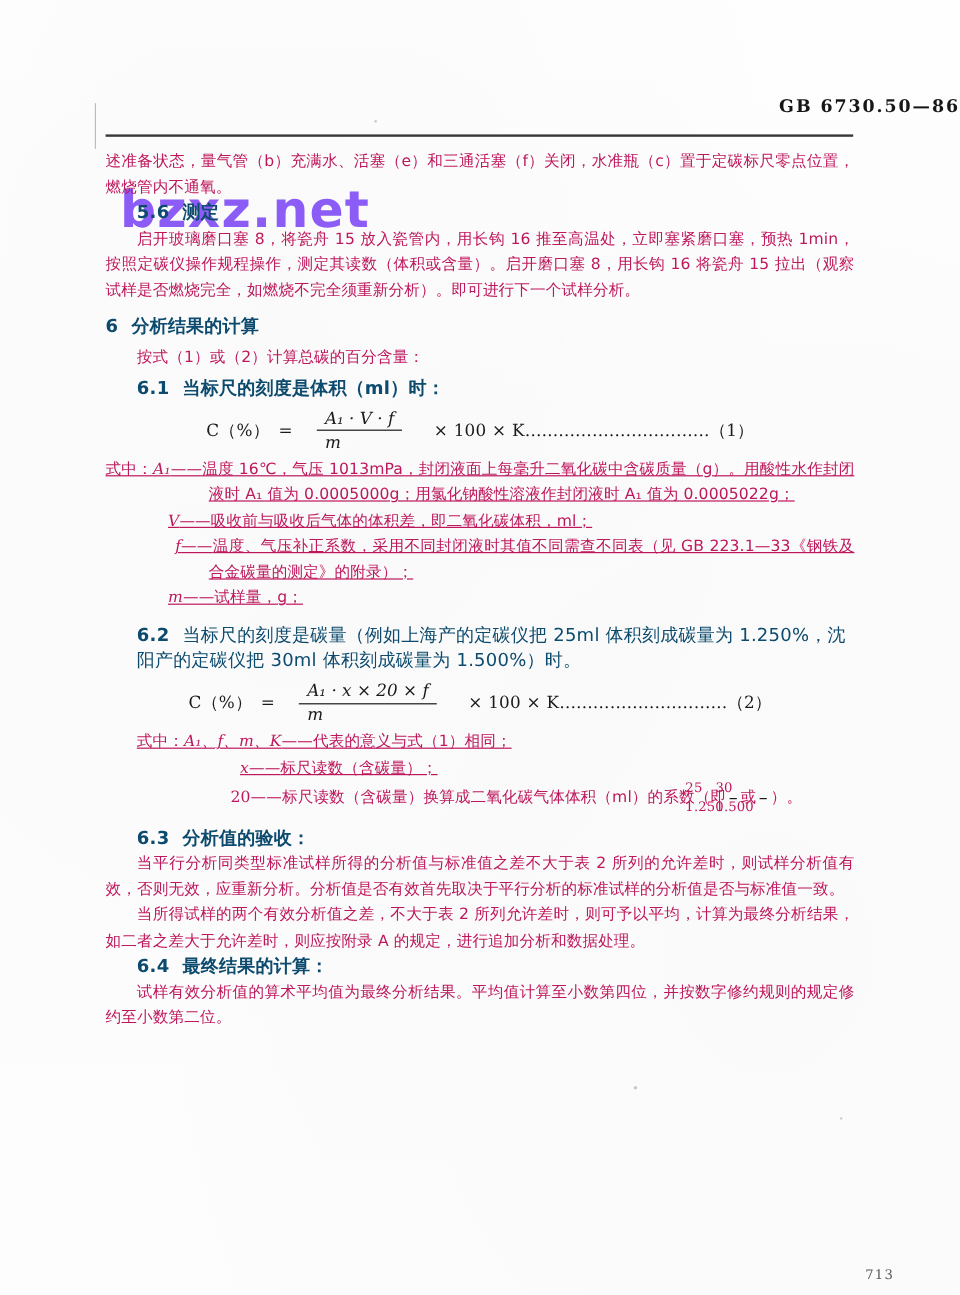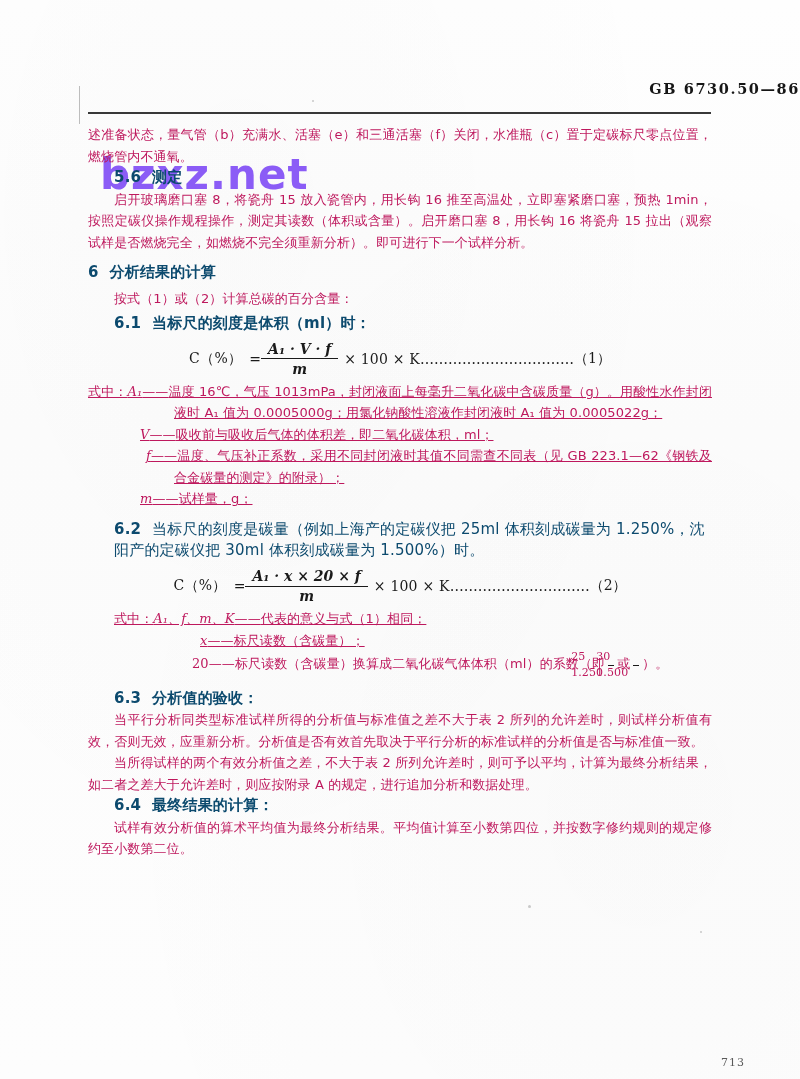--- a/index.html
+++ b/index.html
@@ -124,24 +124,23 @@
     justify-content: center;
     font-family: "DejaVu Serif", "Liberation Serif", serif;
     font-size: 14px;
     color: #1a1a1a;
     margin: 6px 0 4px 0;
   }
   .formula-row .lead { margin-right: 7px; letter-spacing: .3px; }
   .frac {
     display: inline-flex;
     flex-direction: column;
-    align-items: center;
+    align-items: flex-start;
     vertical-align: middle;
-    margin: 0 0;
-    font-weight: bold;
+    margin: 0 20px;
   }
   .frac .num-part,
   .frac .den-part {
     padding: 0 7px;
     line-height: 1.15;
     white-space: nowrap;
   }
   .frac .bar {
     width: 100%;
     height: 1.3px;
@@ -242,21 +241,21 @@
 
       <div class="p hang">
         <span>式中：</span><span class="mi">A₁</span><span>——</span><span>温度 16℃，气压 1013mPa，封闭液面上每毫升二氧化碳中含碳质量（g）。用酸性水作封闭液时 A₁ 值为 0.0005000g；用氯化钠酸性溶液作封闭液时 A₁ 值为 0.0005022g；</span>
       </div>
 
       <div class="p hang">
         <span style="display:inline-block;width:52px"></span><span class="mi">V</span><span>——</span><span>吸收前与吸收后气体的体积差，即二氧化碳体积，ml；</span>
       </div>
 
       <div class="p hang">
-        <span style="display:inline-block;width:58px"></span><span class="mi">f</span><span>——</span><span>温度、气压补正系数，采用不同封闭液时其值不同需查不同表（见 GB 223.1—62《钢铁及合金碳量的测定》的附录）；</span>
+        <span style="display:inline-block;width:58px"></span><span class="mi">f</span><span>——</span><span>温度、气压补正系数，采用不同封闭液时其值不同需查不同表（见 GB 223.1—33《钢铁及合金碳量的测定》的附录）；</span>
       </div>
 
       <div class="p hang">
         <span style="display:inline-block;width:52px"></span><span class="mi">m</span><span>——</span><span>试样量，g；</span>
       </div>
 
 
     </div>
 
     <div class="gap-m"></div>

